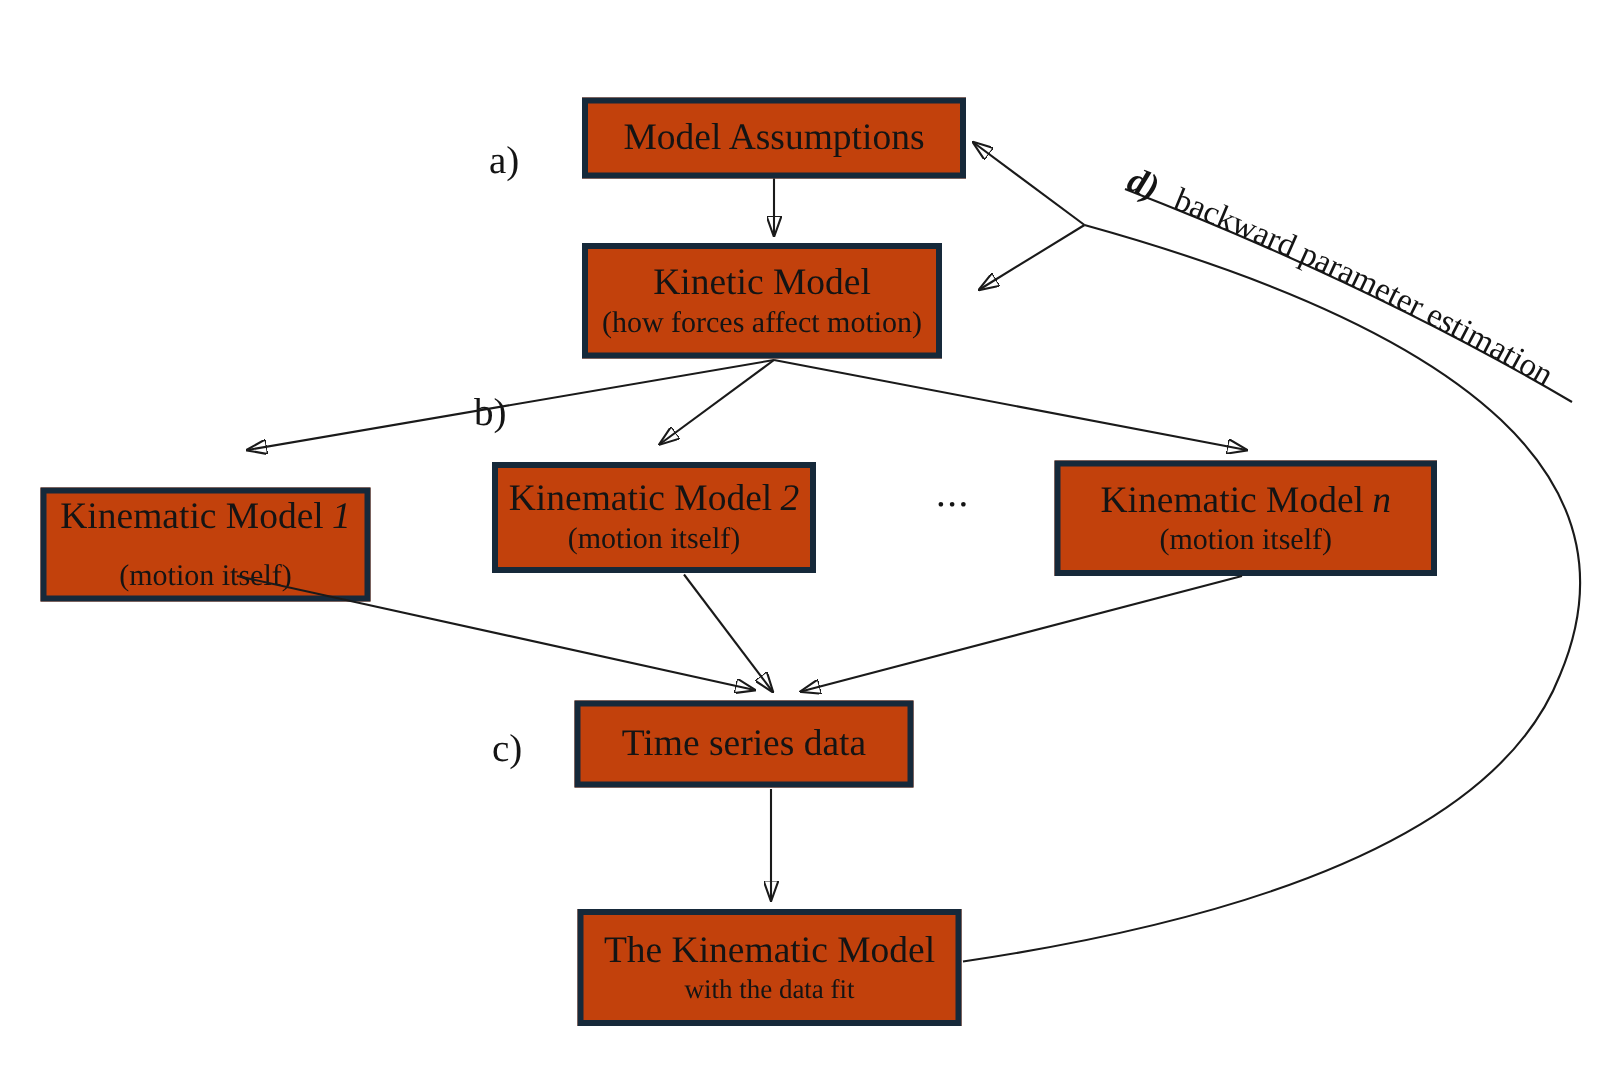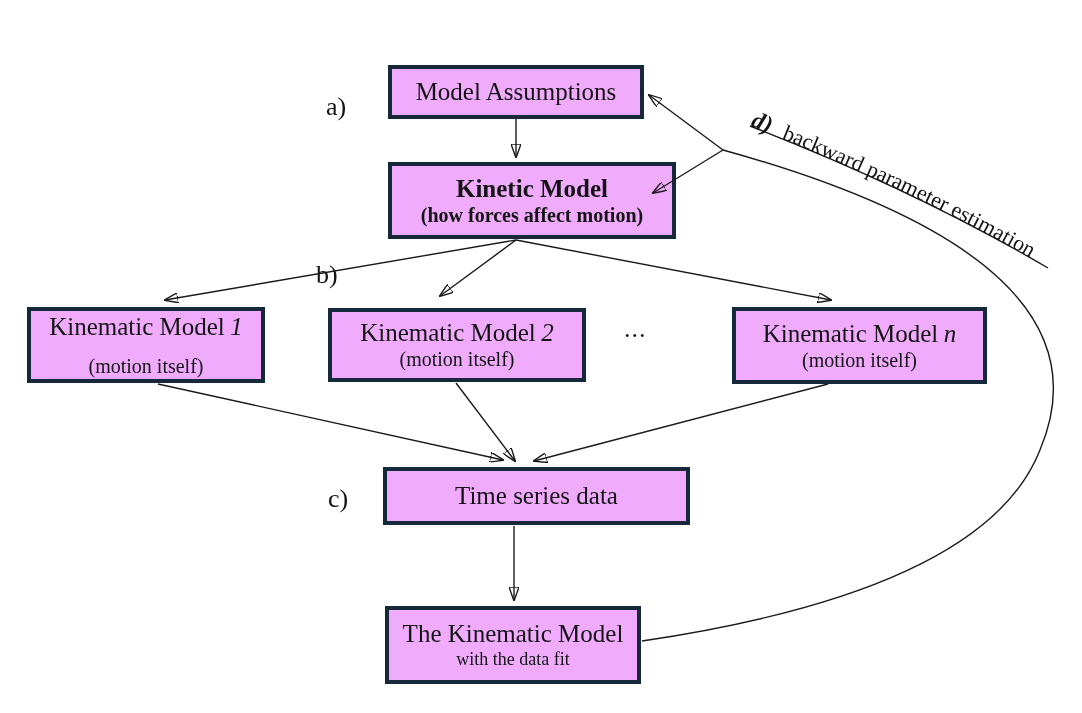--- a/index.html
+++ b/index.html
@@ -26,21 +26,21 @@
   }
   .connectors path, .connectors line {
     stroke: #1a1a1a;
     stroke-width: 1.4;
     fill: none;
   }
   .box {
     position: absolute;
     box-sizing: border-box;
     border: 4px solid #16293a;
-    background: #f0abfc;
+    background: #c2410c;
     display: flex;
     flex-direction: column;
     align-items: center;
     justify-content: center;
     text-align: center;
     z-index: 2;
     line-height: 1.12;
   }
   .box .title {
     font-size: 25px;
@@ -121,41 +121,41 @@
 
   <div class="section-label" style="left:326px; top:94px;">a)</div>
   <div class="section-label" style="left:316px; top:262px;">b)</div>
   <div class="section-label" style="left:328px; top:486px;">c)</div>
   <div class="ellipsis-label" style="left:624px; top:316px;">...</div>
 
   <div class="box" style="left:388px; top:65px; width:256px; height:54px;">
     <span class="title">Model Assumptions</span>
   </div>
 
-  <div class="box" style="left:388px; top:162px; width:288px; height:77px;font-weight:bold;">
+  <div class="box" style="left:388px; top:162px; width:240px; height:77px;">
     <span class="title">Kinetic Model</span>
     <span class="subtitle">(how forces affect motion)</span>
   </div>
 
-  <div class="box" style="left:27px; top:307px; width:238px; height:76px;gap:13px;">
+  <div class="box" style="left:27px; top:325px; width:220px; height:76px;gap:13px;">
     <span class="title"><span>Kinematic Model</span><span class="variant">1</span></span>
     <span class="subtitle">(motion itself)</span>
   </div>
 
-  <div class="box" style="left:328px; top:308px; width:258px; height:74px;">
+  <div class="box" style="left:328px; top:308px; width:216px; height:74px;">
     <span class="title"><span>Kinematic Model</span><span class="variant">2</span></span>
     <span class="subtitle">(motion itself)</span>
   </div>
 
-  <div class="box" style="left:703px; top:307px; width:255px; height:77px;margin-left:29px;">
+  <div class="box" style="left:703px; top:307px; width:255px; height:77px;">
     <span class="title"><span>Kinematic Model</span><span class="variant">n</span></span>
     <span class="subtitle">(motion itself)</span>
   </div>
 
-  <div class="box" style="left:383px; top:467px; width:307px; height:58px;">
+  <div class="box" style="left:383px; top:467px; width:226px; height:58px;">
     <span class="title">Time series data</span>
   </div>
 
   <div class="box" style="left:385px; top:606px; width:256px; height:78px;">
     <span class="title">The Kinematic Model</span>
     <span class="subtitle bigger">with the data fit</span>
   </div>
 
 </div>
 

